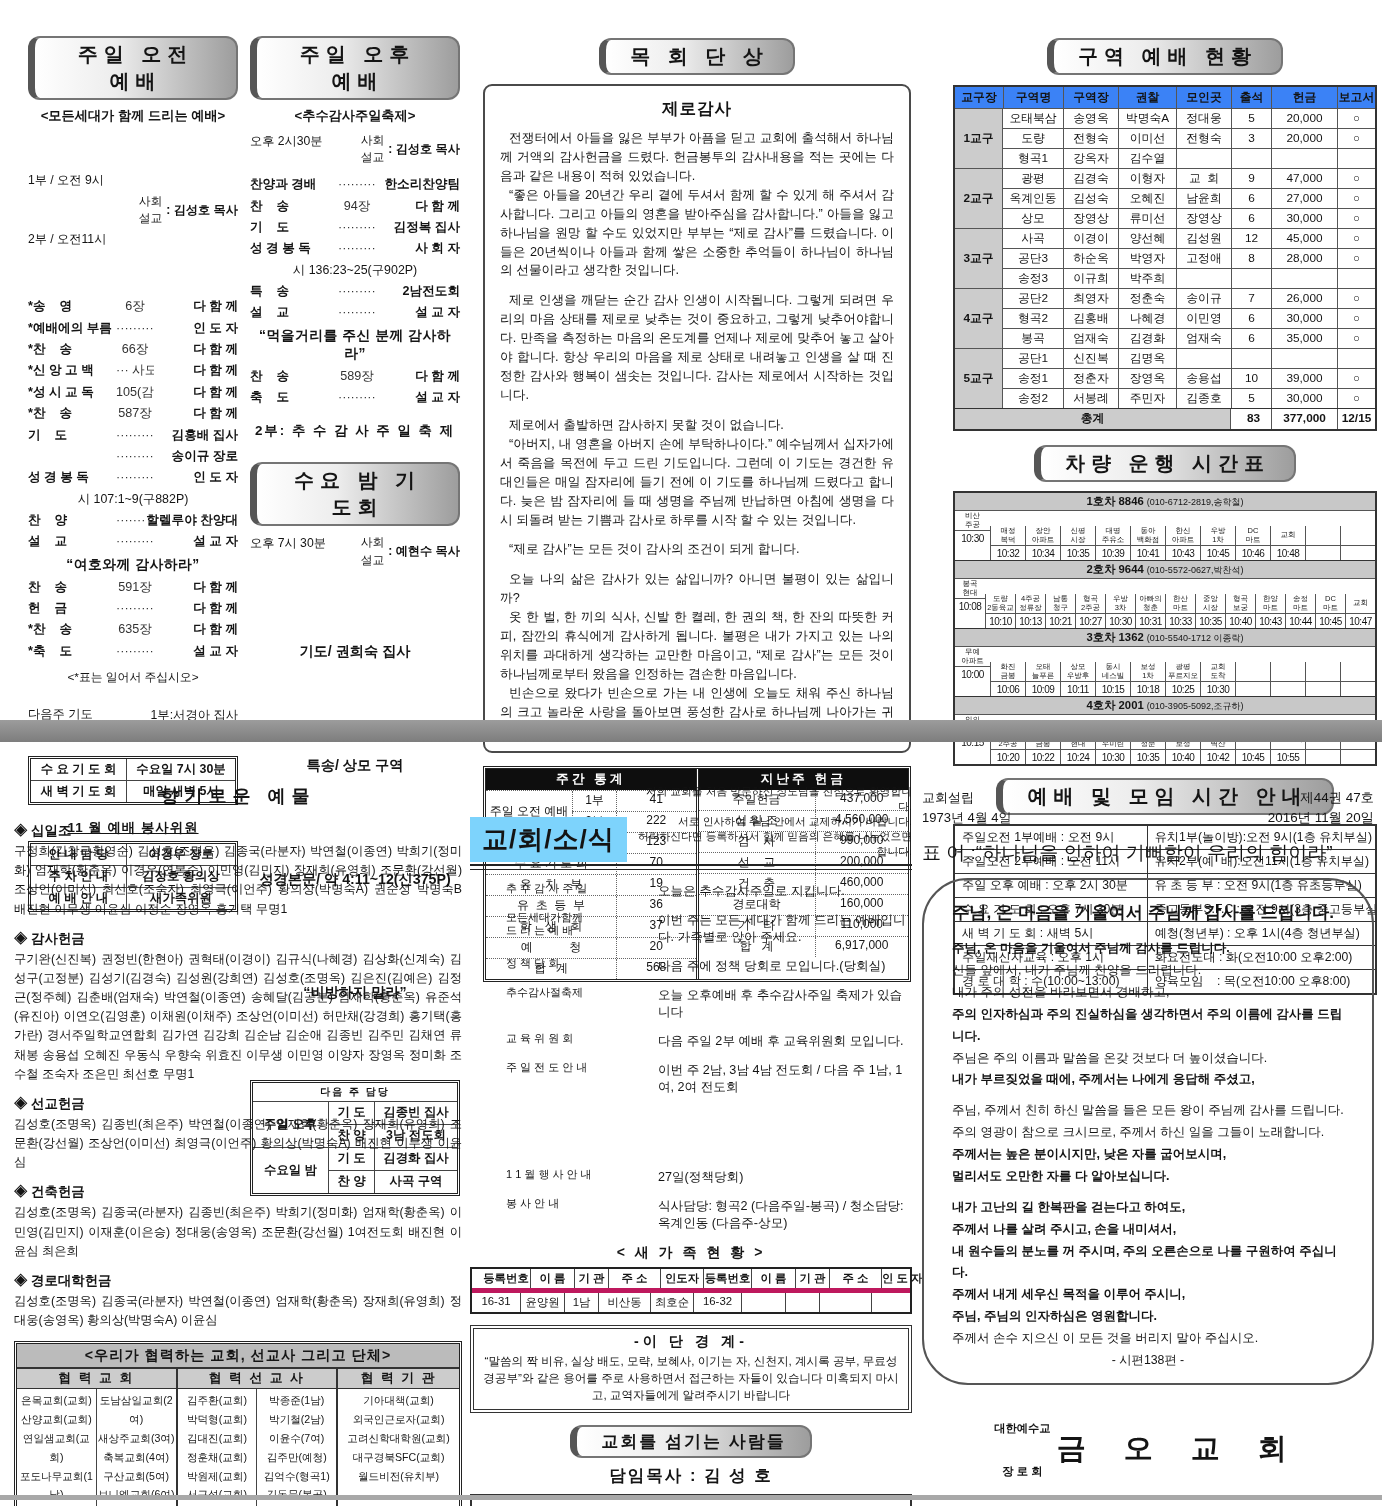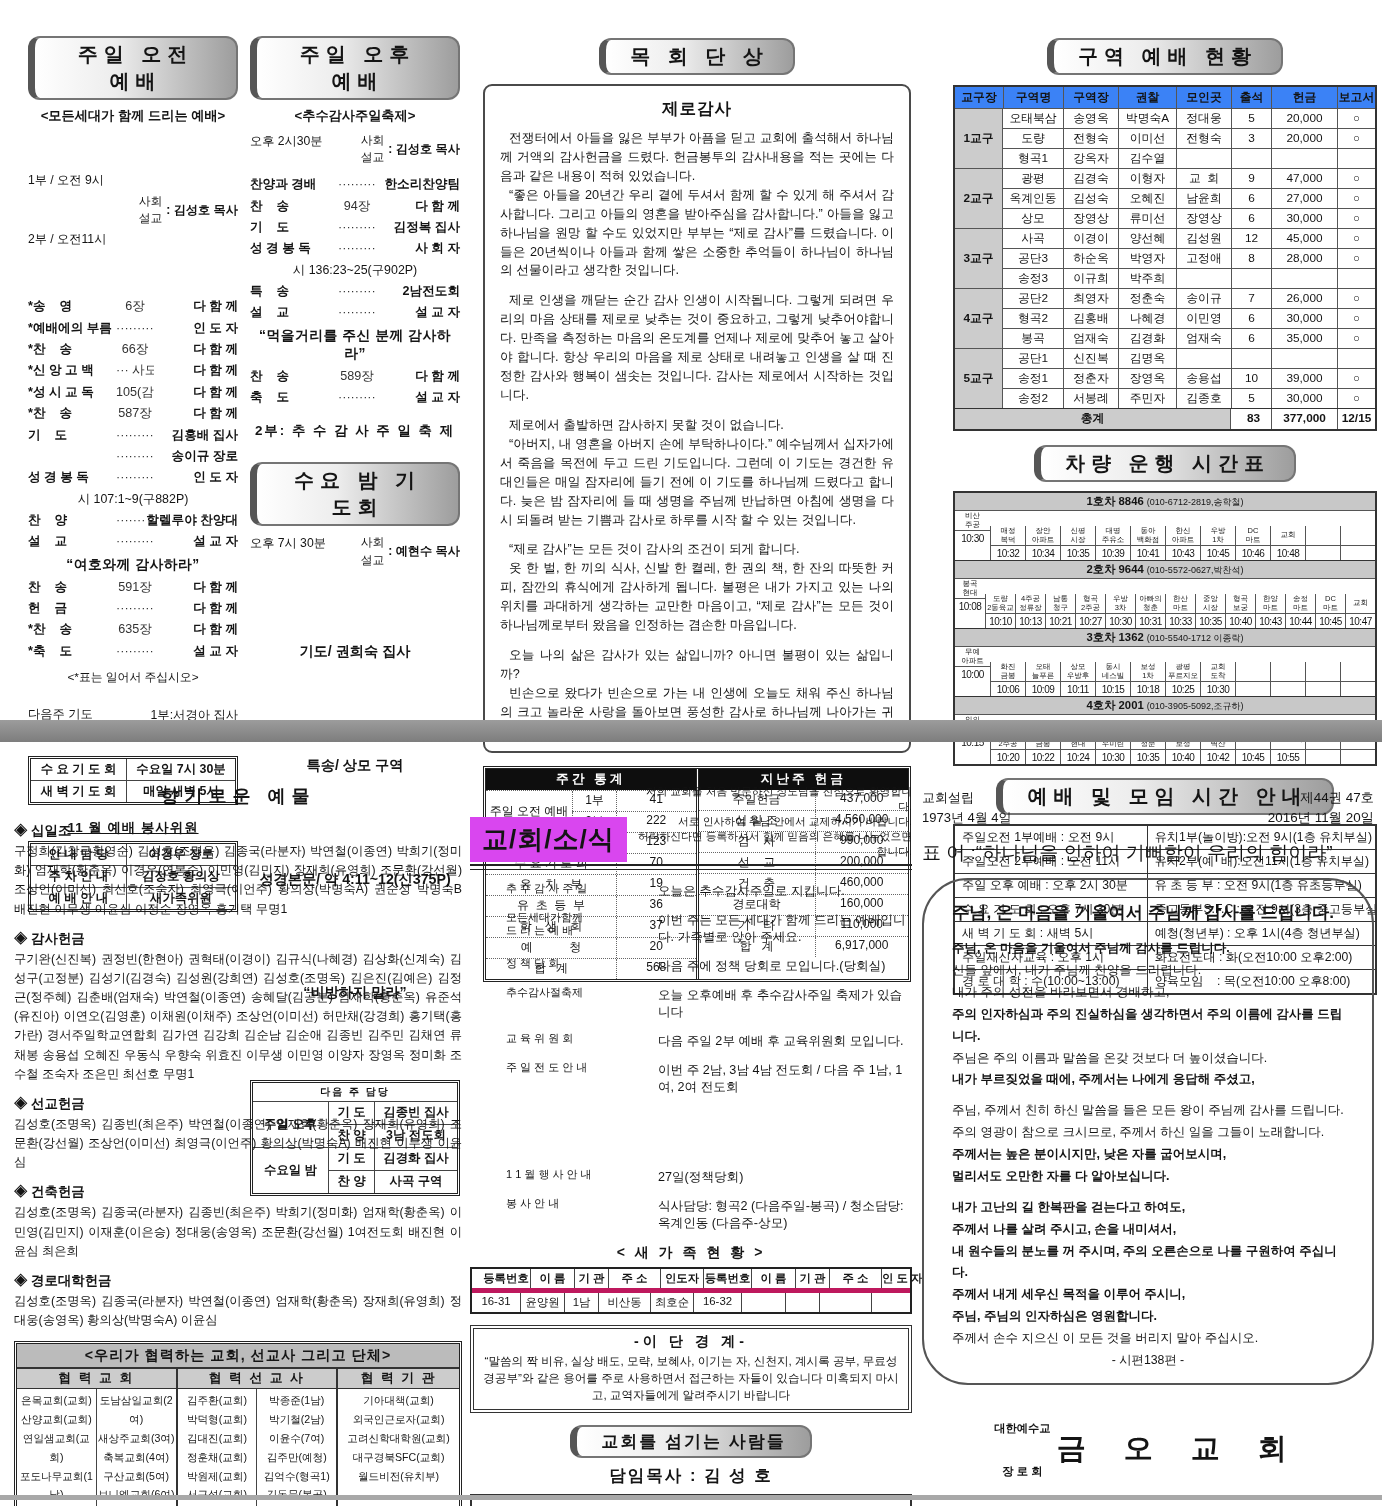--- a/index.html
+++ b/index.html
@@ -139,21 +139,21 @@
   .coop-group { flex:1.18; }
   .coop-group.orgs { flex:0.9; }
   .coop-group + .coop-group { border-left:2px solid #333; }
   .coop-gh { background:#ccc; text-align:center; font-weight:bold; font-size:12.8px; border-bottom:1.5px solid #333; padding:1px 0; letter-spacing:2px; }
   .coop-cols { display:flex; }
   .coop-col { flex:1; text-align:center; line-height:1.78; padding:2px 0; }
   .coop-col + .coop-col { border-left:1.5px solid #444; }
 
   
   .news-top { display:flex; justify-content:space-between; align-items:flex-end; gap:8px; }
-  .news-box { background:#d946ef; font-size:26px; font-weight:bold; padding:5px 12px; letter-spacing:1px; white-space:nowrap; }
+  .news-box { background:#7dd3fc; font-size:26px; font-weight:bold; padding:5px 12px; letter-spacing:1px; white-space:nowrap; }
   .news-welcome { font-size:10.8px; text-align:right; line-height:1.4; padding-bottom:2px; }
   .news-rule { height:6px; border-top:2.5px solid #222; border-bottom:1.5px solid #222; margin:2px 0 12px; }
   .news-item { display:flex; margin-bottom:11px; }
   .news-item.gap-top { margin-top:72px; }
   .ni-h { width:152px; font-weight:normal; font-size:11px; white-space:pre-line; line-height:1.25; flex-shrink:0;margin-left:36px; }
   .ni-t { font-size:12.6px; padding-top:1px; }
 
   .nf-title { text-align:center; font-weight:bold; font-size:14px; letter-spacing:3px; margin:12px 0 5px; }
   .nf-table { border:2px solid #222; font-size:11.4px; text-align:center; }
   .nf-grid { display:grid; grid-template-columns:48px 44px 34px 52px 43px 48px 44px 34px 52px 1fr; }
@@ -478,23 +478,23 @@
         <p class="cpara">“좋은 아들을 20년간 우리 곁에 두셔서 함께 할 수 있게 해 주셔서 감사합니다. 그리고 아들의 영혼을 받아주심을 감사합니다.” 아들을 잃고 하나님을 원망 할 수도 있었지만 부부는 “제로 감사”를 드렸습니다. 이들은 20년씩이나 아들과 함께 쌓은 소중한 추억들이 하나님이 하나님의 선물이라고 생각한 것입니다.</p>
 
         <p class="cpara mt">제로 인생을 깨닫는 순간 감사 인생이 시작됩니다. 그렇게 되려면 우리의 마음 상태를 제로로 낮추는 것이 중요하고, 그렇게 낮추어야합니다. 만족을 측정하는 마음의 온도계를 언제나 제로에 맞추어 놓고 살아야 합니다. 항상 우리의 마음을 제로 상태로 내려놓고 인생을 살 때 진정한 감사와 행복이 샘솟는 것입니다. 감사는 제로에서 시작하는 것입니다.</p>
 
         <p class="cpara mt">제로에서 출발하면 감사하지 못할 것이 없습니다.</p>
 
         <p class="cpara">“아버지, 내 영혼을 아버지 손에 부탁하나이다.” 예수님께서 십자가에서 죽음을 목전에 두고 드린 기도입니다. 그런데 이 기도는 경건한 유대인들은 매일 잠자리에 들기 전에 이 기도를 하나님께 드렸다고 합니다. 늦은 밤 잠자리에 들 때 생명을 주님께 반납하면 아침에 생명을 다시 되돌려 받는 기쁨과 감사로 하루를 시작 할 수 있는 것입니다.</p>
 
         <p class="cpara mt">“제로 감사”는 모든 것이  감사의 조건이 되게 합니다.</p>
 
+        <p class="cpara mt">오늘 나의 삶은 감사가 있는 삶입니까? 아니면 불평이 있는 삶입니까?</p>
+
         <p class="cpara">옷 한 벌, 한 끼의 식사, 신발 한 켤레, 한 권의 책, 한 잔의 따뜻한 커피, 잠깐의 휴식에게 감사하게 됩니다. 불평은 내가 가지고 있는 나의 위치를 과대하게 생각하는 교만한 마음이고, “제로 감사”는 모든 것이 하나님께로부터 왔음을 인정하는 겸손한 마음입니다.</p>
-
-        <p class="cpara mt">오늘 나의 삶은 감사가 있는 삶입니까? 아니면 불평이 있는 삶입니까?</p>
 
         <p class="cpara">빈손으로 왔다가 빈손으로 가는 내 인생에 오늘도 채워 주신 하나님의 크고 놀라운 사랑을 돌아보면 풍성한 감사로 하나님께 나아가는 귀한 우리 금오교회 성도님들이 되시길.....</p>
       </div>
     </div>
 
     <div class="stats">
       <div class="stats-half left">
         <div class="stats-head">주간 통계</div>
         <div class="sw-group">
           <div class="sw-l0">주일 오전 예배</div>

